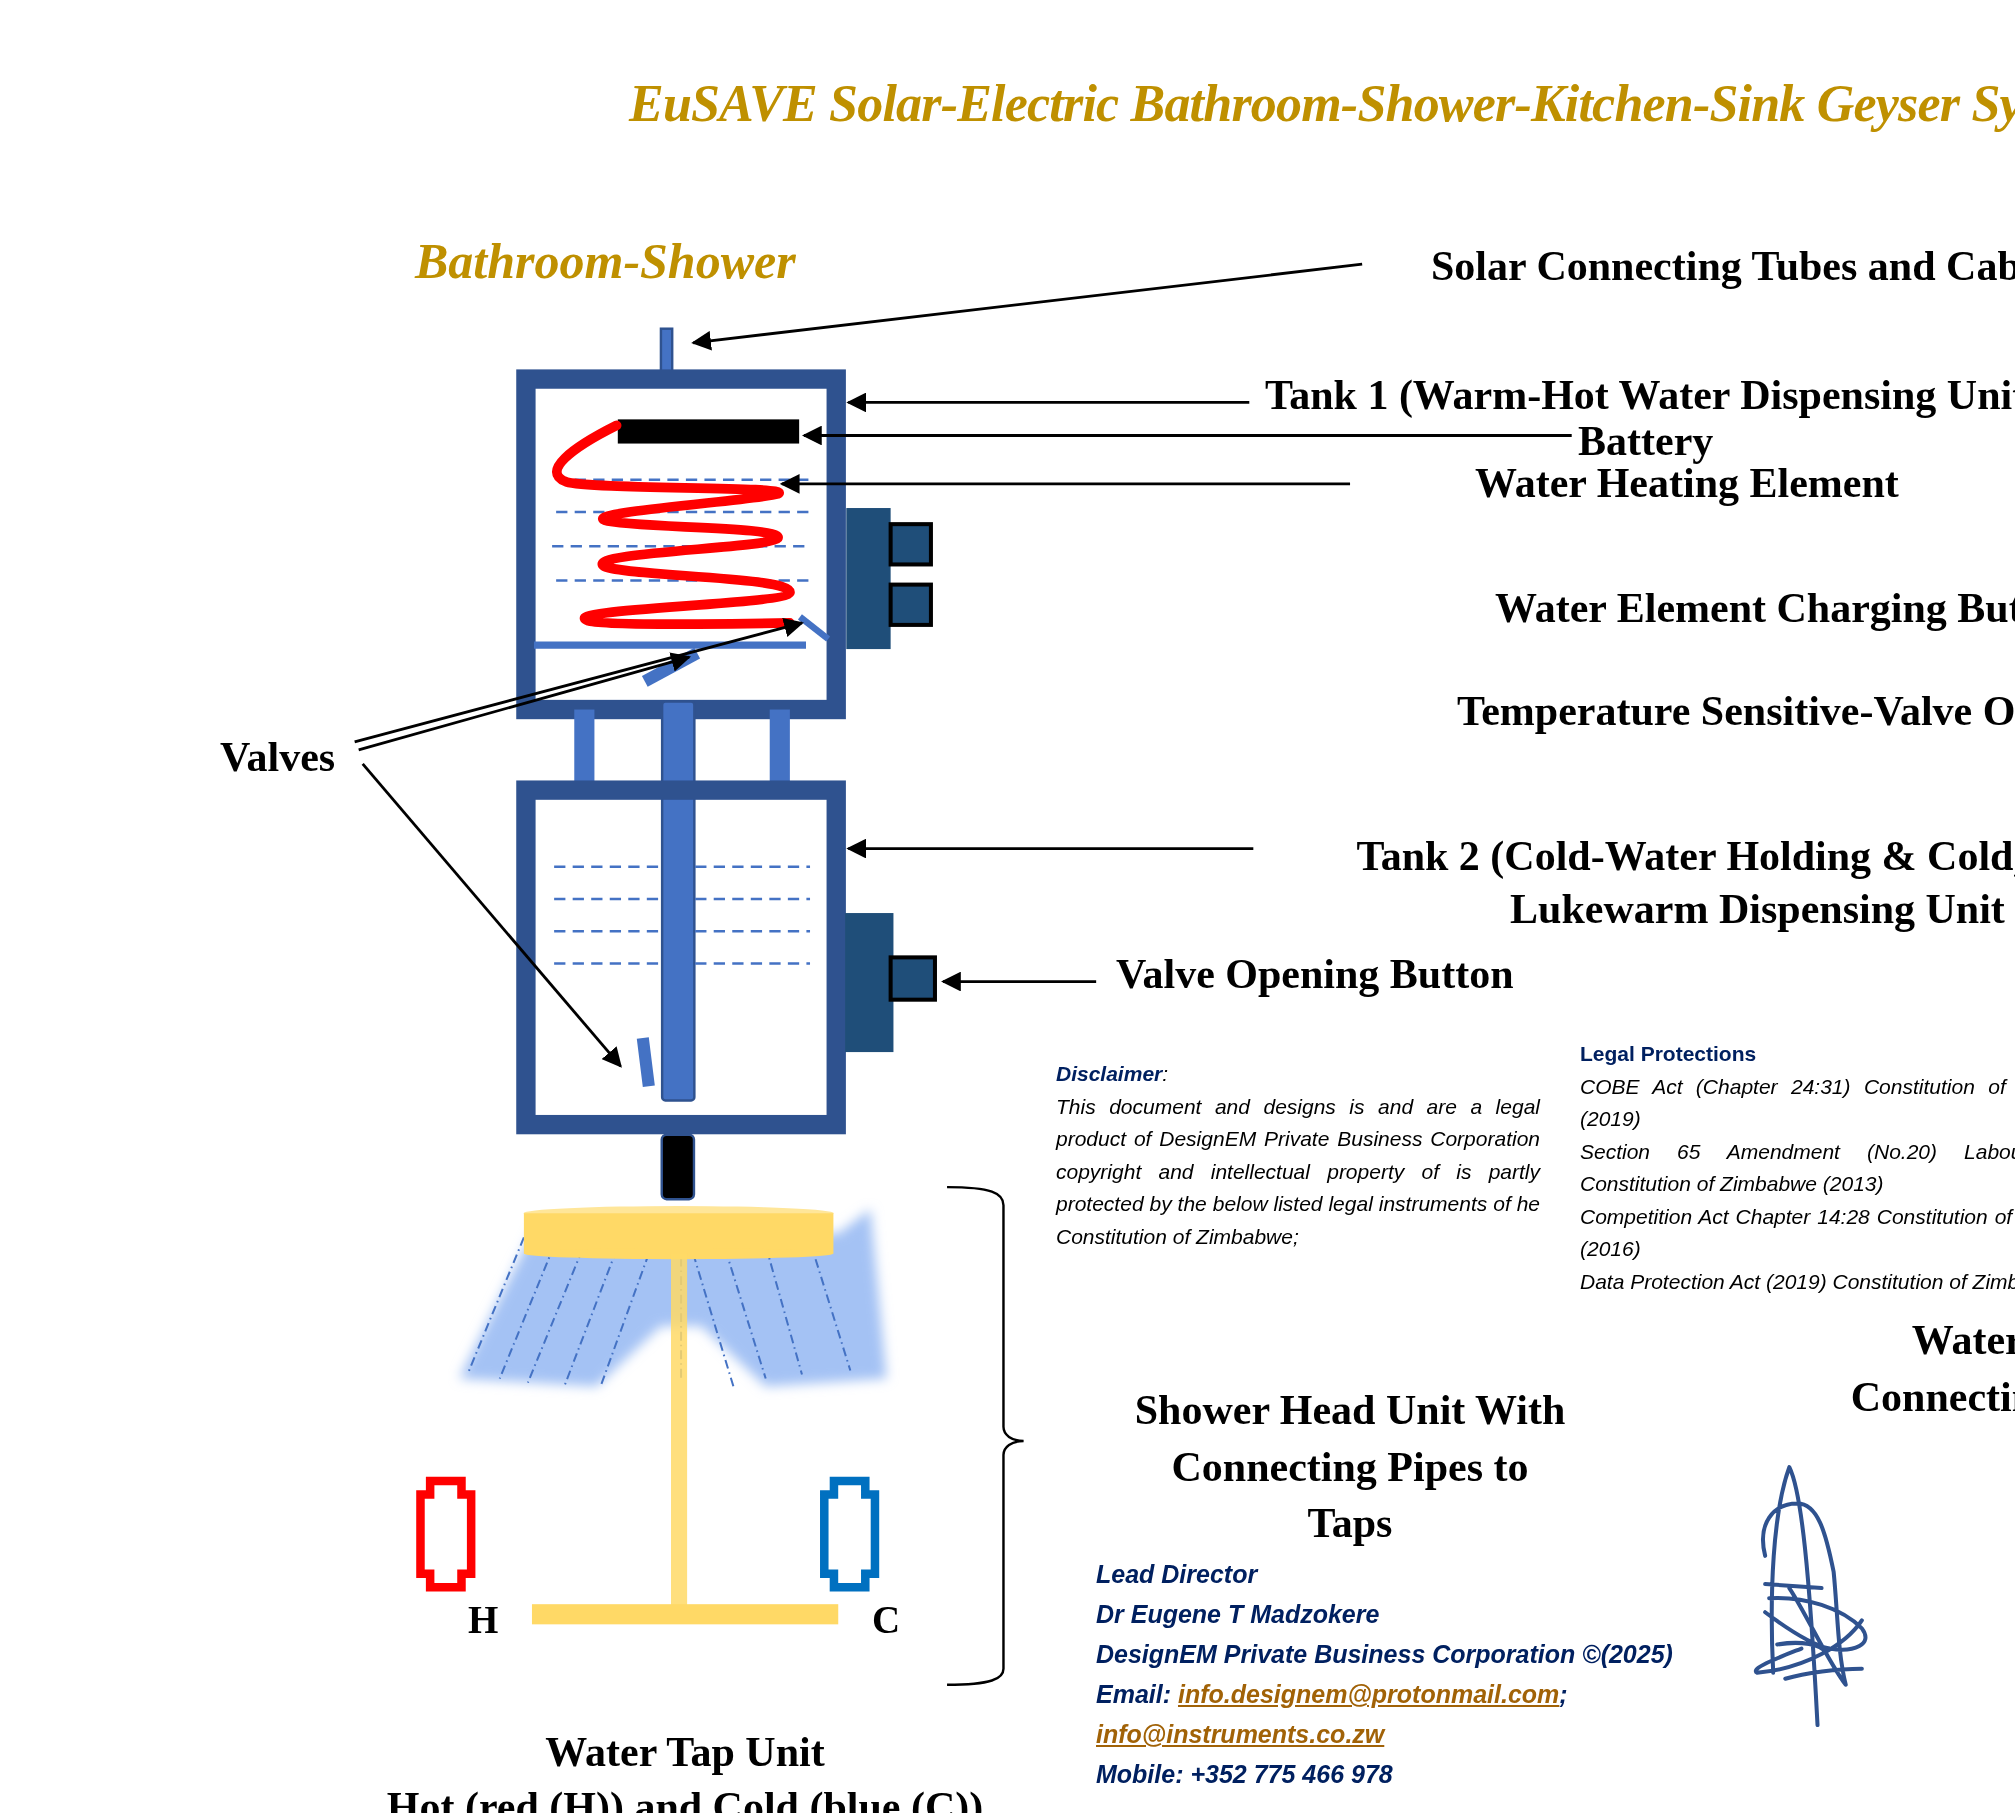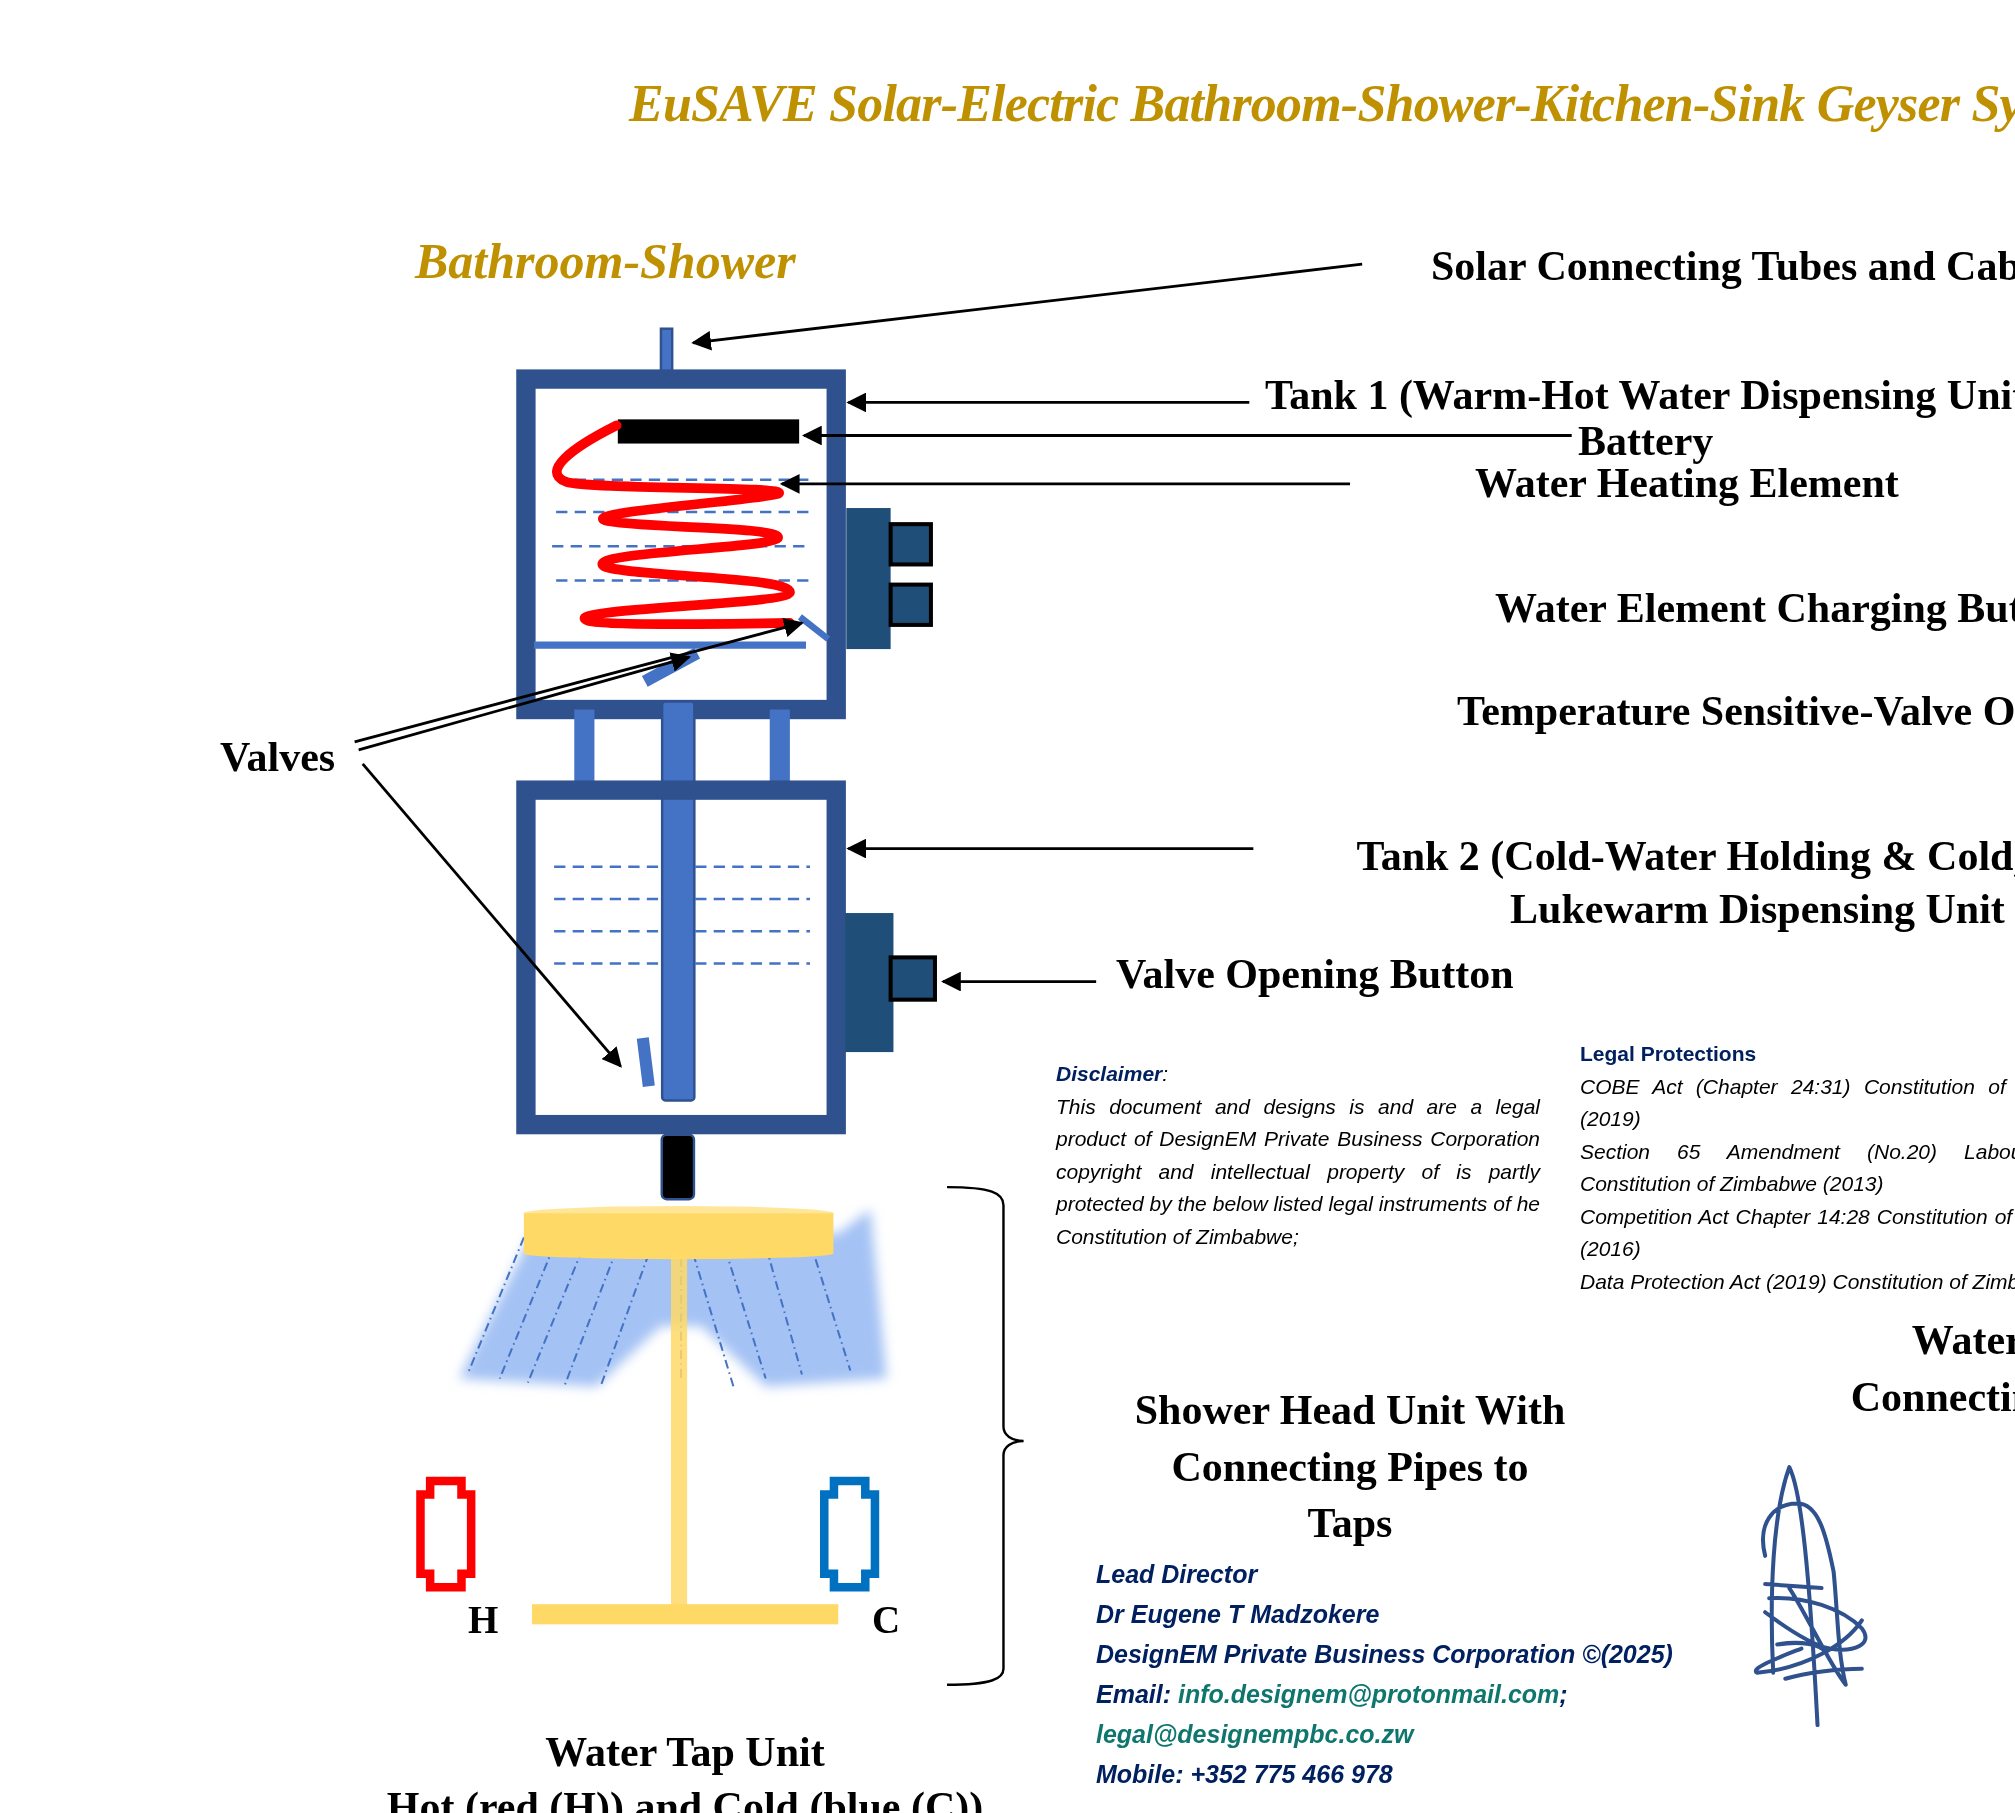--- a/index.html
+++ b/index.html
@@ -4,21 +4,21 @@
 <style>
   html, body { margin: 0; padding: 0; background: #ffffff; }
   body { width: 3224px; height: 1814px; position: relative; overflow: hidden; }
   #canvas { position: absolute; left: 0; top: 0; width: 3224px; height: 1814px; }
   .lbl { position: absolute; font-family: "Liberation Serif", serif; font-weight: bold; color: #000; white-space: nowrap; line-height: 1.25; }
   .gold { color: #bf9000; font-style: italic; }
   .center { text-align: center; }
   .small { position: absolute; font-family: "Liberation Sans", sans-serif; font-style: italic; font-size: 21px; line-height: 1.55; color: #000; text-align: justify; }
   .small .hd { color: #002060; font-weight: bold; }
   .contact { position: absolute; font-family: "Liberation Sans", sans-serif; font-style: italic; font-weight: bold; font-size: 25px; line-height: 1.6; color: #002060; white-space: nowrap; }
-  .contact a { color: #0f766e; }
+  .contact a { color: #a16207; text-decoration: underline; }
 </style>
 </head>
 <body>
 
 <svg id="canvas" viewBox="0 0 8000 4500" xmlns="http://www.w3.org/2000/svg">
   <defs>
     <marker id="arr" viewBox="0 0 10 10" refX="9" refY="5" markerWidth="7" markerHeight="7" orient="auto">
       <path d="M0,0 L10,5 L0,10 z" fill="#000"></path>
     </marker>
     <filter id="blur" x="-20%" y="-20%" width="140%" height="140%">
@@ -242,16 +242,16 @@
   <div>Section 65 Amendment (No.20) Labour Rights Constitution of Zimbabwe (2013)</div>
   <div>Competition Act Chapter 14:28 Constitution of Zimbabwe (2016)</div>
   <div>Data Protection Act (2019) Constitution of Zimbabwe</div>
 </div>
 
 <div class="contact" style="left:1096px; top:1554px;">
   <div>Lead Director</div>
   <div>Dr Eugene T Madzokere</div>
   <div>DesignEM Private Business Corporation ©(2025)</div>
   <div><span>Email: </span><a title="info.designem@protonmail.com">info.designem@protonmail.com</a><span>;</span></div>
-  <div><a title="info@designempbc.co.zw">legal@designempbc.co.zw</a></div>
+  <div><a title="info@designempbc.co.zw">info@instruments.co.zw</a></div>
   <div>Mobile: +352 775 466 978</div>
 </div>
 
 
 </body></html>

